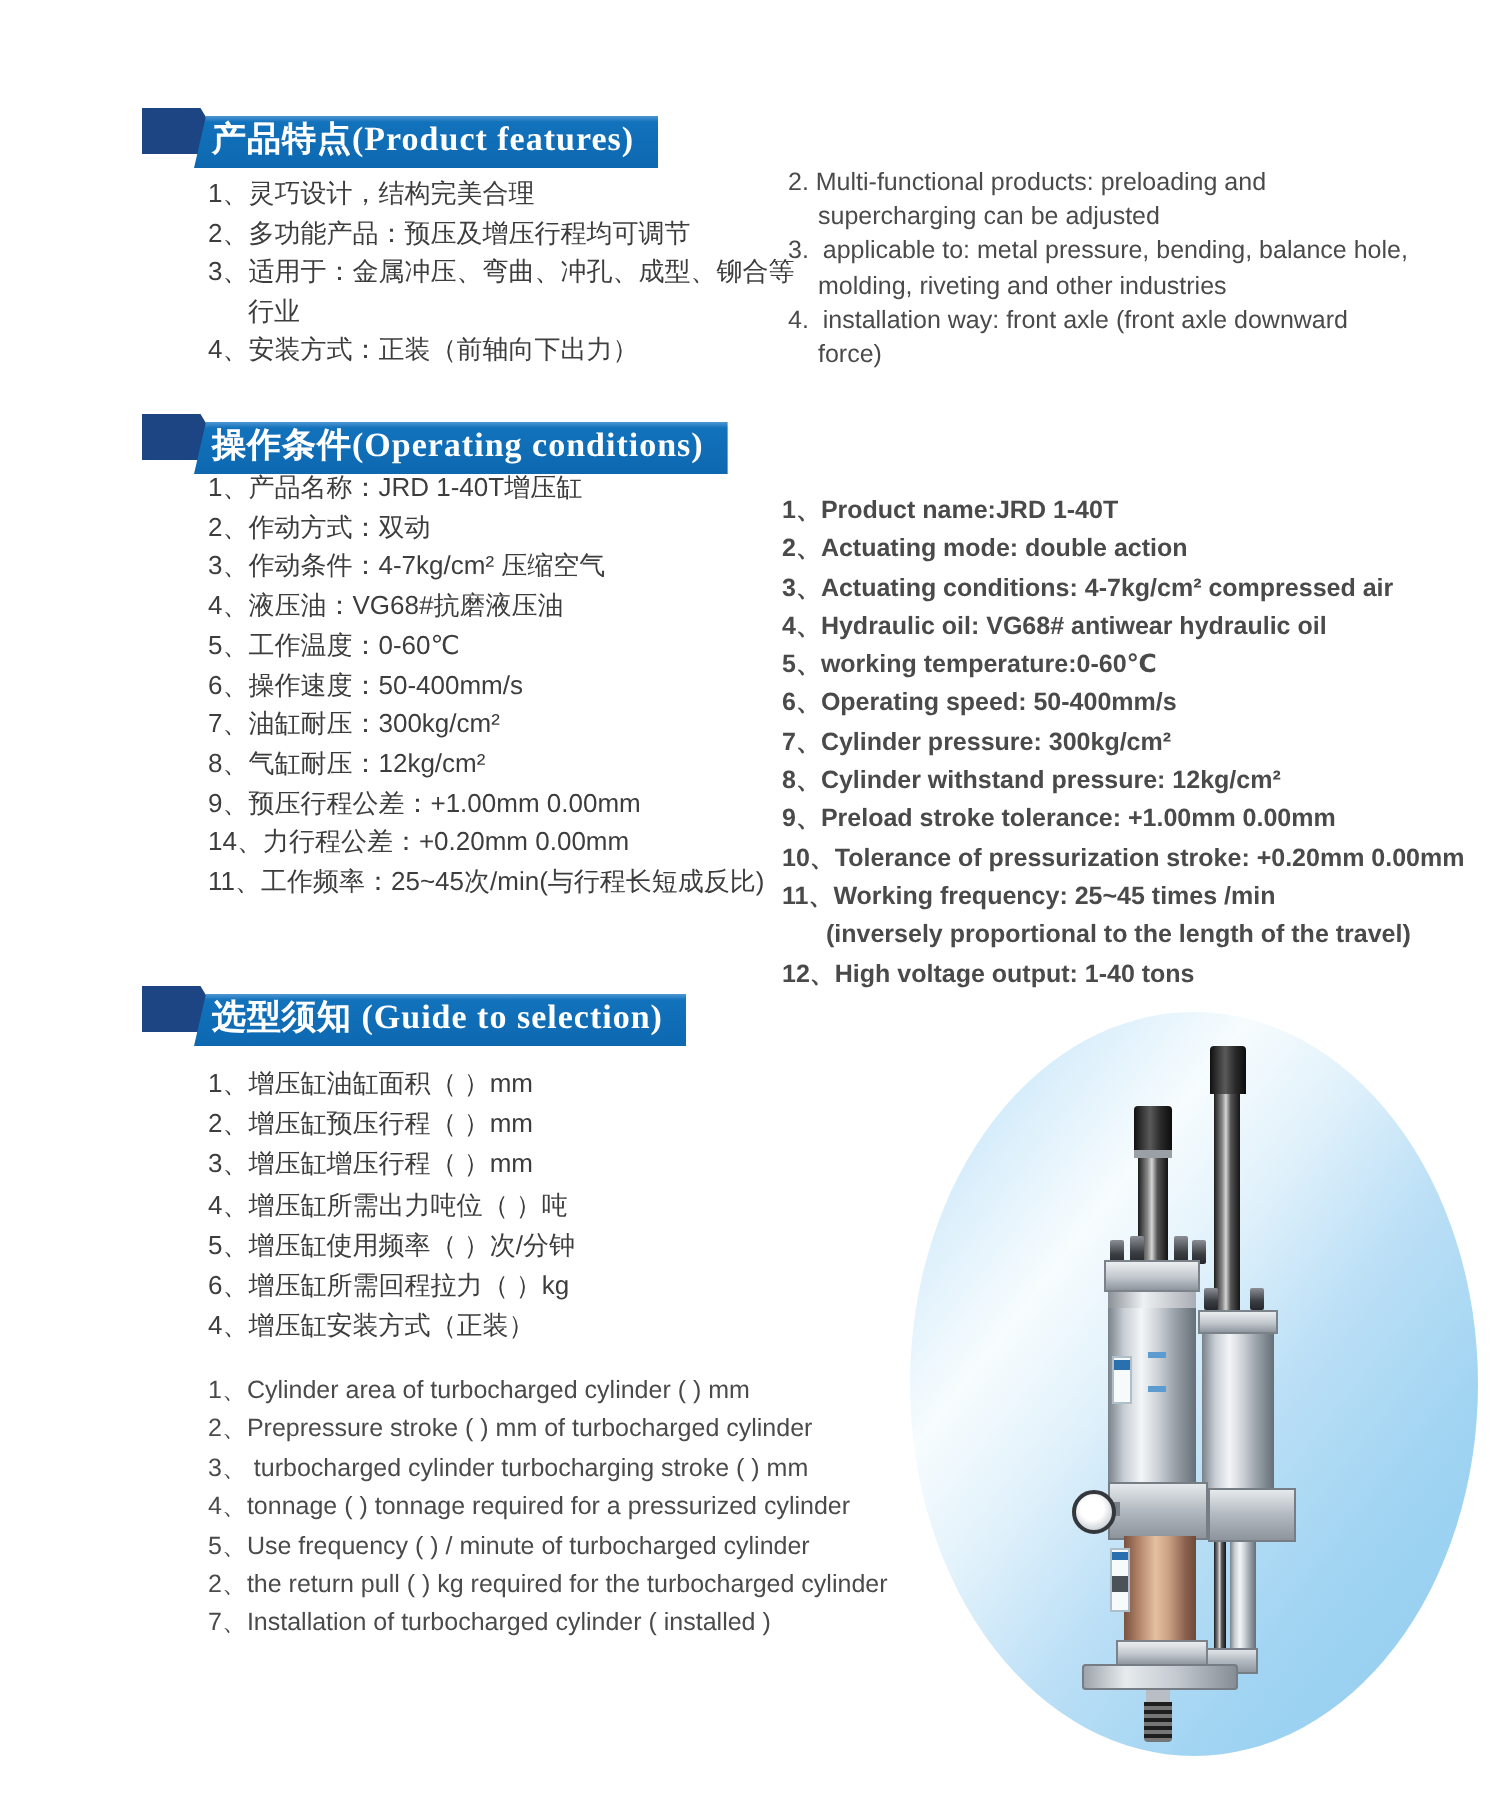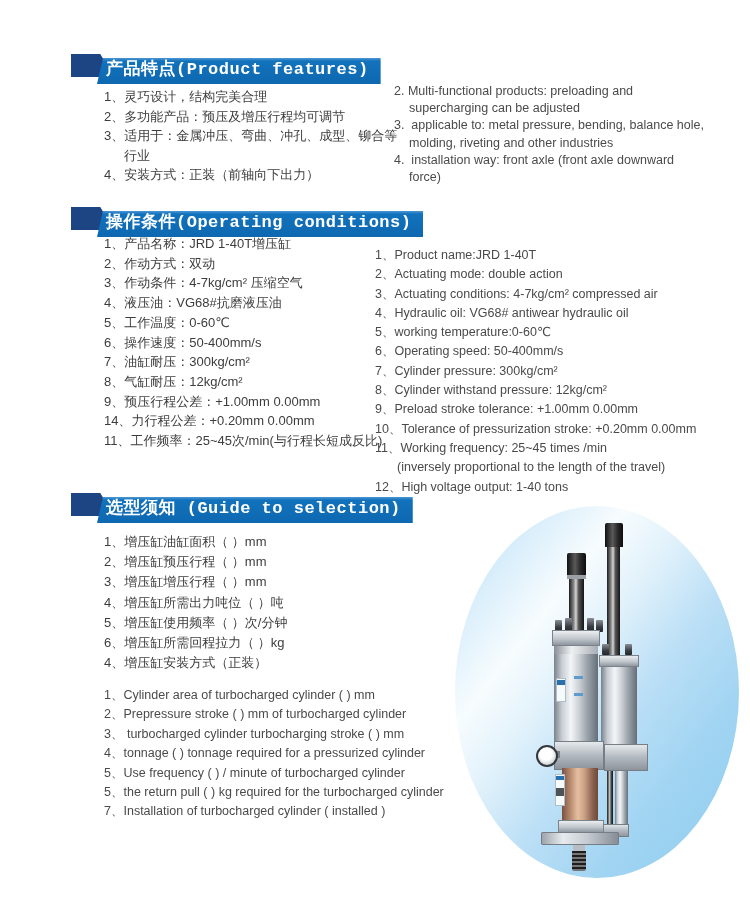--- a/index.html
+++ b/index.html
@@ -11,35 +11,35 @@
   .banner{position:absolute;height:32px;white-space:nowrap;}
   .banner .navy{
     position:absolute;left:0;top:0;width:34px;height:23px;background:#1d4584;
     clip-path:polygon(0 0,86% 0,100% 34%,100% 100%,0 100%);
   }
   .banner .bar{
     position:absolute;left:26px;top:4px;height:26px;line-height:24px;
     padding:0 12px 0 9px;display:inline-block;
     background:linear-gradient(180deg,#4e97d3 0,#1272bc 3px,#0d68b0 100%);
     clip-path:polygon(6px 0,100% 0,100% 100%,0 100%);
-    color:#ffffff;font-family:Liberation Mono, monospace;
+    color:#ffffff;font-family:Liberation Serif, serif;
     font-weight:bold;font-size:17px;letter-spacing:.5px;
   }
   
   .list{position:absolute;margin:0;padding:0;list-style:none;}
   .list li{margin:0;white-space:pre-wrap;}
   .cn{font-size:13px;color:#3d3d3d;}
   .en{font-size:12.5px;color:#4a4a4a;}
   .hang20 li{padding-left:20px;text-indent:-20px;}
   .hang15 li{padding-left:15px;text-indent:-15px;}
   .hang22 li{padding-left:22px;text-indent:-22px;}
   .s1-cn{left:104px;top:87px;width:300px;line-height:19.5px;}
   .s1-en{left:394px;top:83px;width:350px;line-height:17.2px;}
   .s2-cn{left:104px;top:234px;width:300px;line-height:19.7px;}
-  .s2-en{left:375px;top:246px;width:352px;line-height:19.3px;}
+  .s2-en{left:391px;top:246px;width:352px;line-height:19.3px;font-weight:bold;}
   .s3-cn{left:104px;top:532px;width:330px;line-height:20.2px;}
   .s3-en{left:104px;top:686px;width:392px;line-height:19.4px;}
   
   .product-photo{position:absolute;left:440px;top:490px;width:310px;height:408px;}
   .pp{position:absolute;}
   .pp-ellipse{
     left:15px;top:16px;width:284px;height:372px;border-radius:50%;
     background:linear-gradient(128deg,#aad8f4 0%,#d9eefb 16%,#f7fcfe 30%,#e2f2fb 42%,#bbdff6 58%,#a0d4f2 76%,#8fccf0 100%);
   }
   .rod-cap{background:linear-gradient(90deg,#101010 0%,#5a5a5a 42%,#2a2a2a 70%,#0c0c0c 100%);border-radius:2px 2px 0 0;}
@@ -127,21 +127,21 @@
     <li>6、增压缸所需回程拉力（ ）kg</li>
     <li>4、增压缸安装方式（正装）</li>
   </ul>
 
   <ul class="list en hang22 s3-en">
     <li>1、Cylinder area of turbocharged cylinder ( ) mm</li>
     <li>2、Prepressure stroke ( ) mm of turbocharged cylinder</li>
     <li>3、 turbocharged cylinder turbocharging stroke ( ) mm</li>
     <li>4、tonnage ( ) tonnage required for a pressurized cylinder</li>
     <li>5、Use frequency ( ) / minute of turbocharged cylinder</li>
-    <li>5、the return pull ( ) kg required for the turbocharged cylinder</li>
+    <li>2、the return pull ( ) kg required for the turbocharged cylinder</li>
     <li>7、Installation of turbocharged cylinder ( installed )</li>
   </ul>
 
   <div class="product-photo">
     <div class="pp pp-ellipse"></div>
 
     <div class="pp rod-cap" style="left:165px;top:33px;width:18px;height:24px;"></div>
     <div class="pp rod-body" style="left:167px;top:57px;width:13px;height:113px;"></div>
 
     <div class="pp rod-cap" style="left:127px;top:63px;width:19px;height:24px;"></div>

